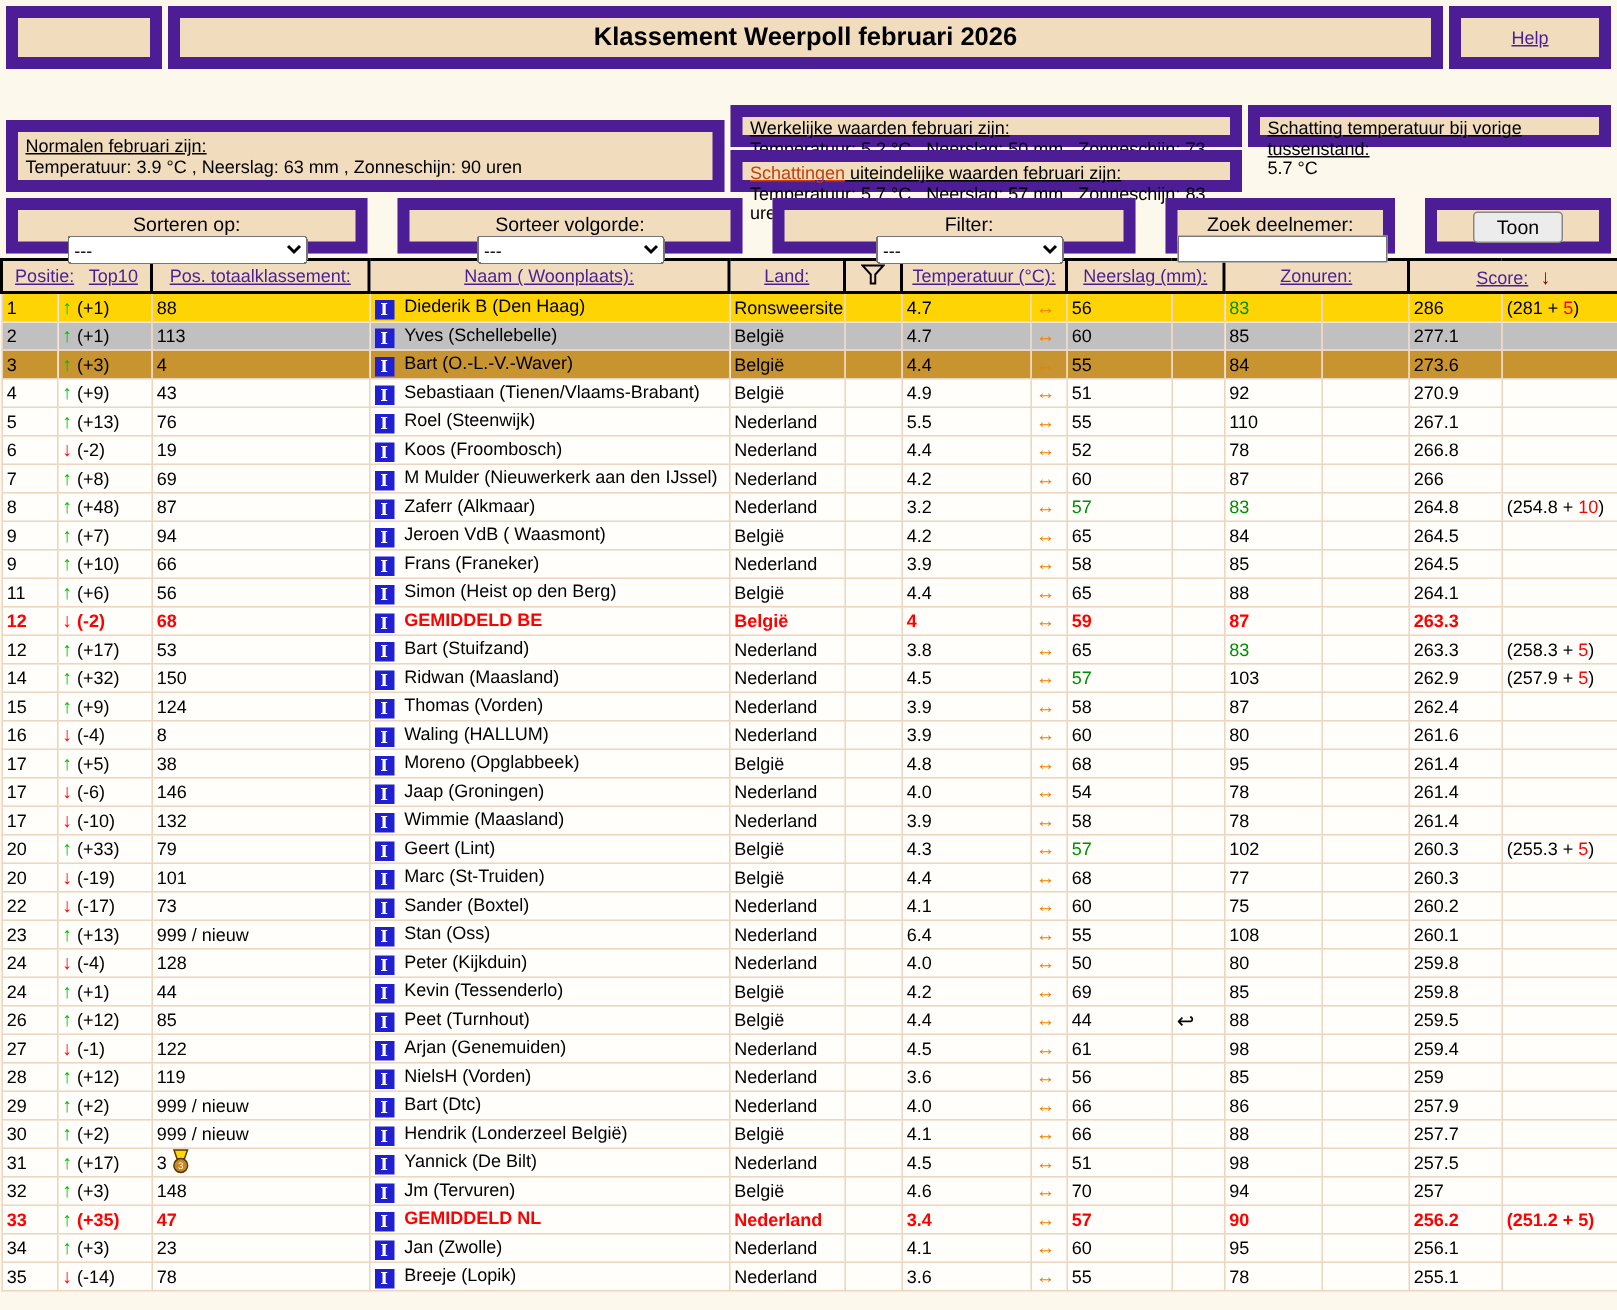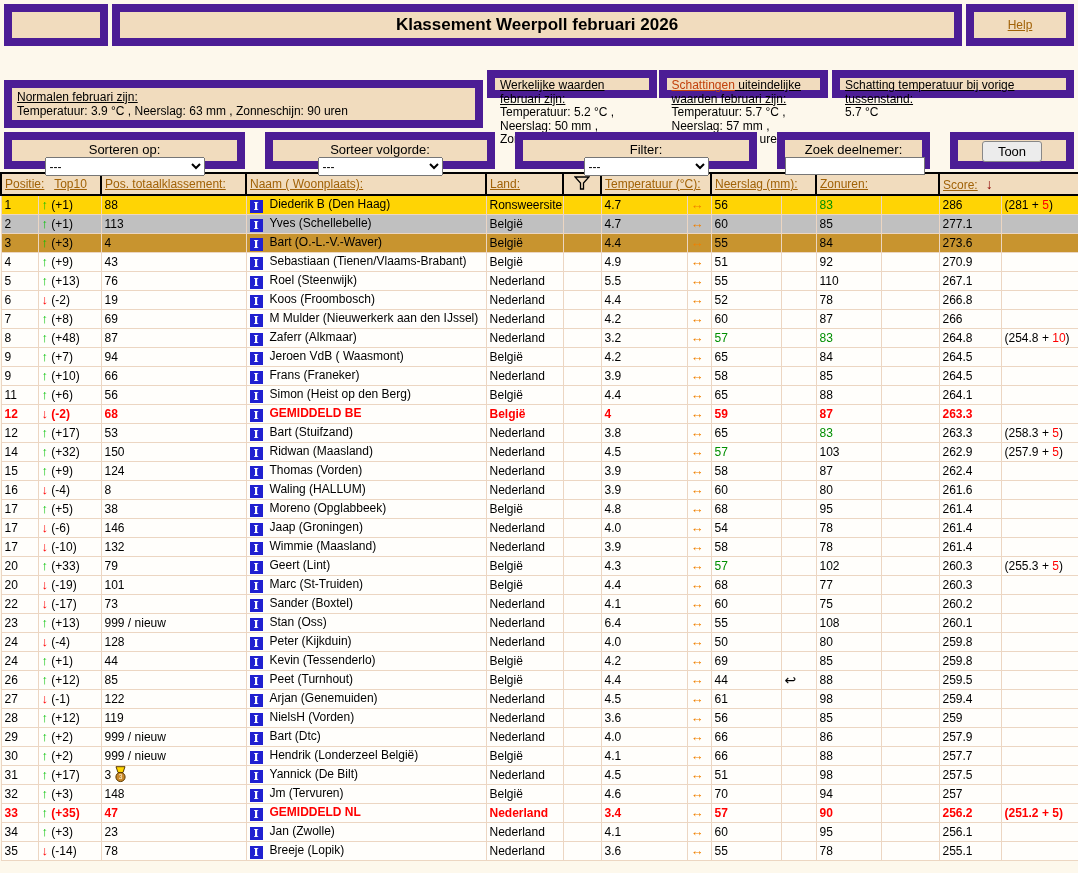--- a/index.html
+++ b/index.html
@@ -13,26 +13,26 @@
   }
   .panel { background:#f1dcbe; border:8px solid #4c1d95; }
 
   
   .topbar { display:flex; gap:4px; padding:4px 4px 0 4px; }
   .tb-left  { width:104px; height:42px; }
   .tb-title { flex:1; height:42px; text-align:center; padding-top:3px; }
   .tb-title .maintitle { font-size:17px; font-weight:bold; }
   .tb-title .subtitle  { font-size:11px; margin-top:1px; }
   .tb-help  { width:108px; height:42px; display:flex; align-items:center; justify-content:center; }
-  a.link { color:#a16207; text-decoration:underline; cursor:pointer; }
+  a.link { color:#4c1d95; text-decoration:underline; cursor:pointer; }
 
   
   .infoband { display:flex; gap:4px; padding:24px 4px 0 4px; align-items:flex-start; }
   .info-normalen { width:479px; height:48px; margin-top:10px; padding:3px 5px; }
-  .info-mid { width:341px; display:flex; flex-direction:row; gap:2px; }
+  .info-mid { width:341px; display:flex; flex-direction:column; gap:2px; }
   .info-mid .panel { height:28px; padding:1px 5px; }
   .info-right { width:242px; height:28px; padding:1px 5px; }
   .u { text-decoration:underline; }
   .red { color:#c2410c; }
   .infoline { line-height:13.5px; font-size:12px; }
 
   
   .controls { display:flex; gap:20px; padding:4px 4px 0 4px; }
   .ctl { height:37px; text-align:center; padding-top:2px; }
   .ctl-label { font-size:13px; }
@@ -46,21 +46,21 @@
   .ctl-toon { flex:1; display:flex; align-items:center; justify-content:center; }
   .ctl-toon button {
     font-size:13px; padding:2px 15px; background:#ececec;
     border:1px solid #888; border-radius:3px; font-family:"Liberation Sans",sans-serif; cursor:pointer;
   }
 
   
   table.board { border-collapse:collapse; table-layout:fixed; width:1078px; margin-top:3px; }
   table.board th {
     background:#f1dcbe; border:2px solid #000; height:22px;
-    font-weight:normal; text-align:left; padding:0 3px; font-size:12px; white-space:nowrap; overflow:hidden;
+    font-weight:normal; text-align:center; padding:0 3px; font-size:12px; white-space:nowrap; overflow:hidden;
   }
   table.board td {
     height:19px; padding:0 3px; border:1px solid #ecd6c2;
     white-space:nowrap; overflow:hidden; font-size:12px; background:#fffefb;
   }
   tr.gold td   { background:#ffd404; }
   tr.silver td { background:#c0c0c0; }
   tr.bronze td { background:#c8942f; }
   tr.avg td, tr.avg .delta { color:#ff0000; font-weight:bold; }
   .arr { font-weight:bold; font-size:13px; }

